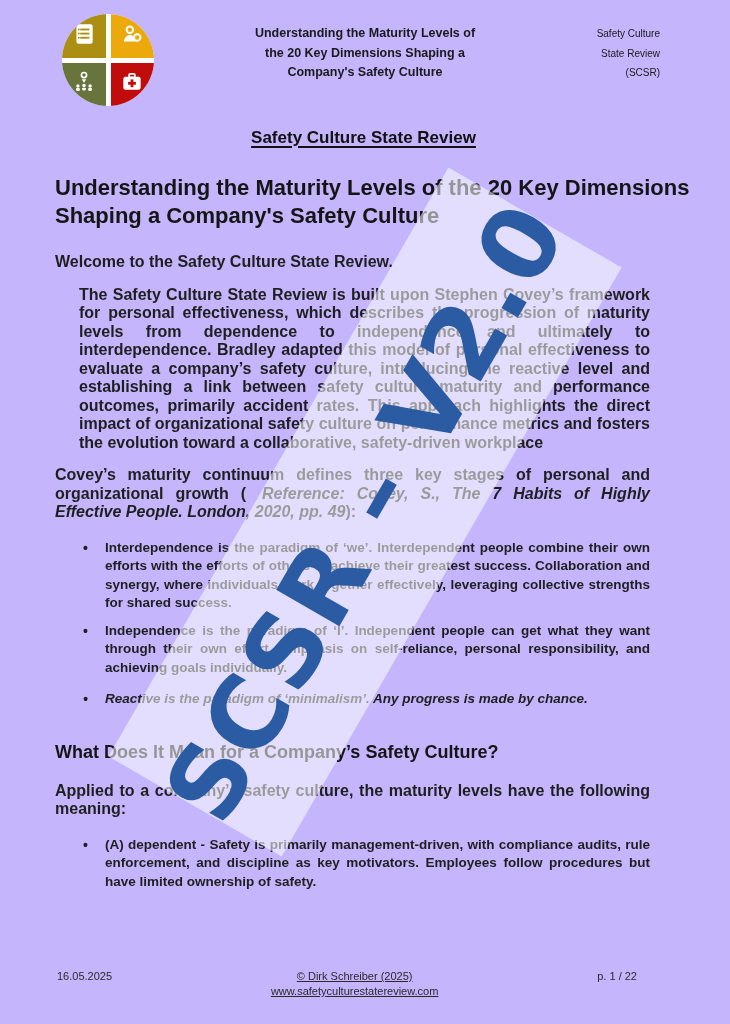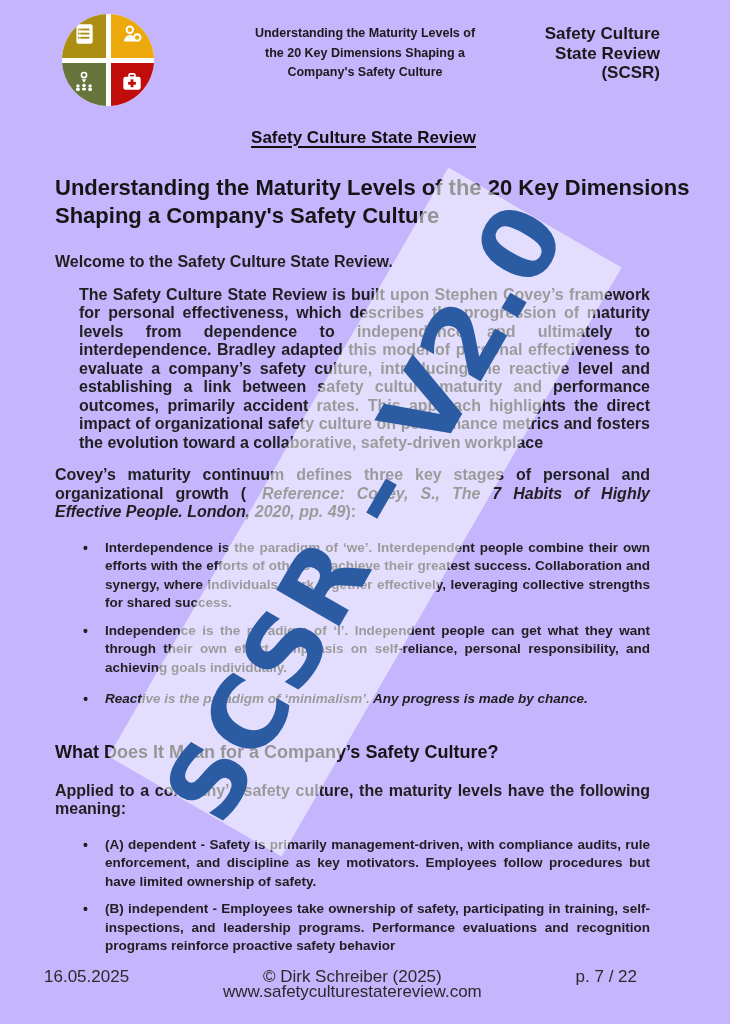--- a/index.html
+++ b/index.html
@@ -14,21 +14,21 @@
     gap:5px;background:#fff;
   }
   .quad{display:flex;align-items:center;justify-content:center;}
   .quad svg{width:26px;height:26px;}
   .header-center{
     position:absolute;left:0;right:0;top:24px;text-align:center;
     font-size:12.5px;font-weight:bold;line-height:19.5px;color:#1a1a1a;
   }
   .header-right{
     position:absolute;right:70px;top:24px;text-align:right;
-    font-size:17px;font-weight:bold;line-height:19.5px;color:#1a1a1a;
+    font-size:10px;font-weight:normal;line-height:19.5px;color:#1a1a1a;
   }
   
   .content{padding:126px 80px 0 55px;}
   .doc-title{
     text-align:center;margin:0 -22px 8px 0;font-size:17px;font-weight:bold;line-height:24px;
     text-decoration:underline;text-underline-offset:3px;text-decoration-thickness:2px;color:#111;
   }
   h1.main-heading{
     margin:24px 0 0 0;font-size:22px;font-weight:bold;line-height:28px;color:#151515;
   }
@@ -56,26 +56,26 @@
   .watermark{
     position:absolute;left:25px;top:412px;width:680px;height:200px;
     transform:rotate(-60deg);
     display:flex;align-items:center;justify-content:center;
     background:rgba(255,255,255,0.55);
     font-family:"DejaVu Sans",sans-serif;font-weight:bold;font-size:100px;
     letter-spacing:2px;color:#2b5ca3;white-space:nowrap;z-index:5;pointer-events:none;
   }
   
   .footer{
-    position:absolute;left:44px;right:93px;top:969px;
-    display:flex;align-items:flex-start;font-size:17px;line-height:15px;
+    position:absolute;left:57px;right:93px;top:969px;
+    display:flex;align-items:flex-start;font-size:11px;line-height:15px;
     font-weight:normal;color:#2a2a2a;
   }
   .footer .f-left{white-space:nowrap;}
-  .footer .f-center{flex:1;text-align:center;}
+  .footer .f-center{flex:1;text-align:center;text-decoration:underline;}
   .footer .f-right{white-space:nowrap;}
 </style>
 </head>
 <body>
 
 <div class="page">
 
   <div class="logo">
     <div class="quad" style="background-color: rgb(172, 142, 19);">
       <span>
@@ -160,28 +160,27 @@
     <ul class="doc-list reactive-list">
       <li>Reactive is the paradigm of ‘minimalism’. Any progress is made by chance.</li>
     </ul>
 
     <h2 class="section-heading">What Does It Mean for a Company’s Safety Culture?</h2>
 
     <p class="applied">Applied to a company’s safety culture, the maturity levels have the following meaning:</p>
 
     <ul class="doc-list">
       <li>(A) dependent - Safety is primarily management-driven, with compliance audits, rule enforcement, and discipline as key motivators. Employees follow procedures but have limited ownership of safety.</li>
-      <li>(B) independent - Employees take ownership of safety, participating in training, self-inspections, and leadership programs. Performance evaluations and recognition programs reinforce proactive safety behavior</li>
     </ul>
   </div>
 
   <div class="watermark" style="color: rgb(43, 92, 163);">SCSR – V2.0</div>
 
   <div class="footer">
     <div class="f-left">16.05.2025</div>
     <div class="f-center">
       <div>© Dirk Schreiber (2025)</div>
       <div>www.safetyculturestatereview.com</div>
     </div>
-    <div class="f-right">p. 7 / 22</div>
+    <div class="f-right">p. 1 / 22</div>
   </div>
 
 </div>
 
 </body></html>

